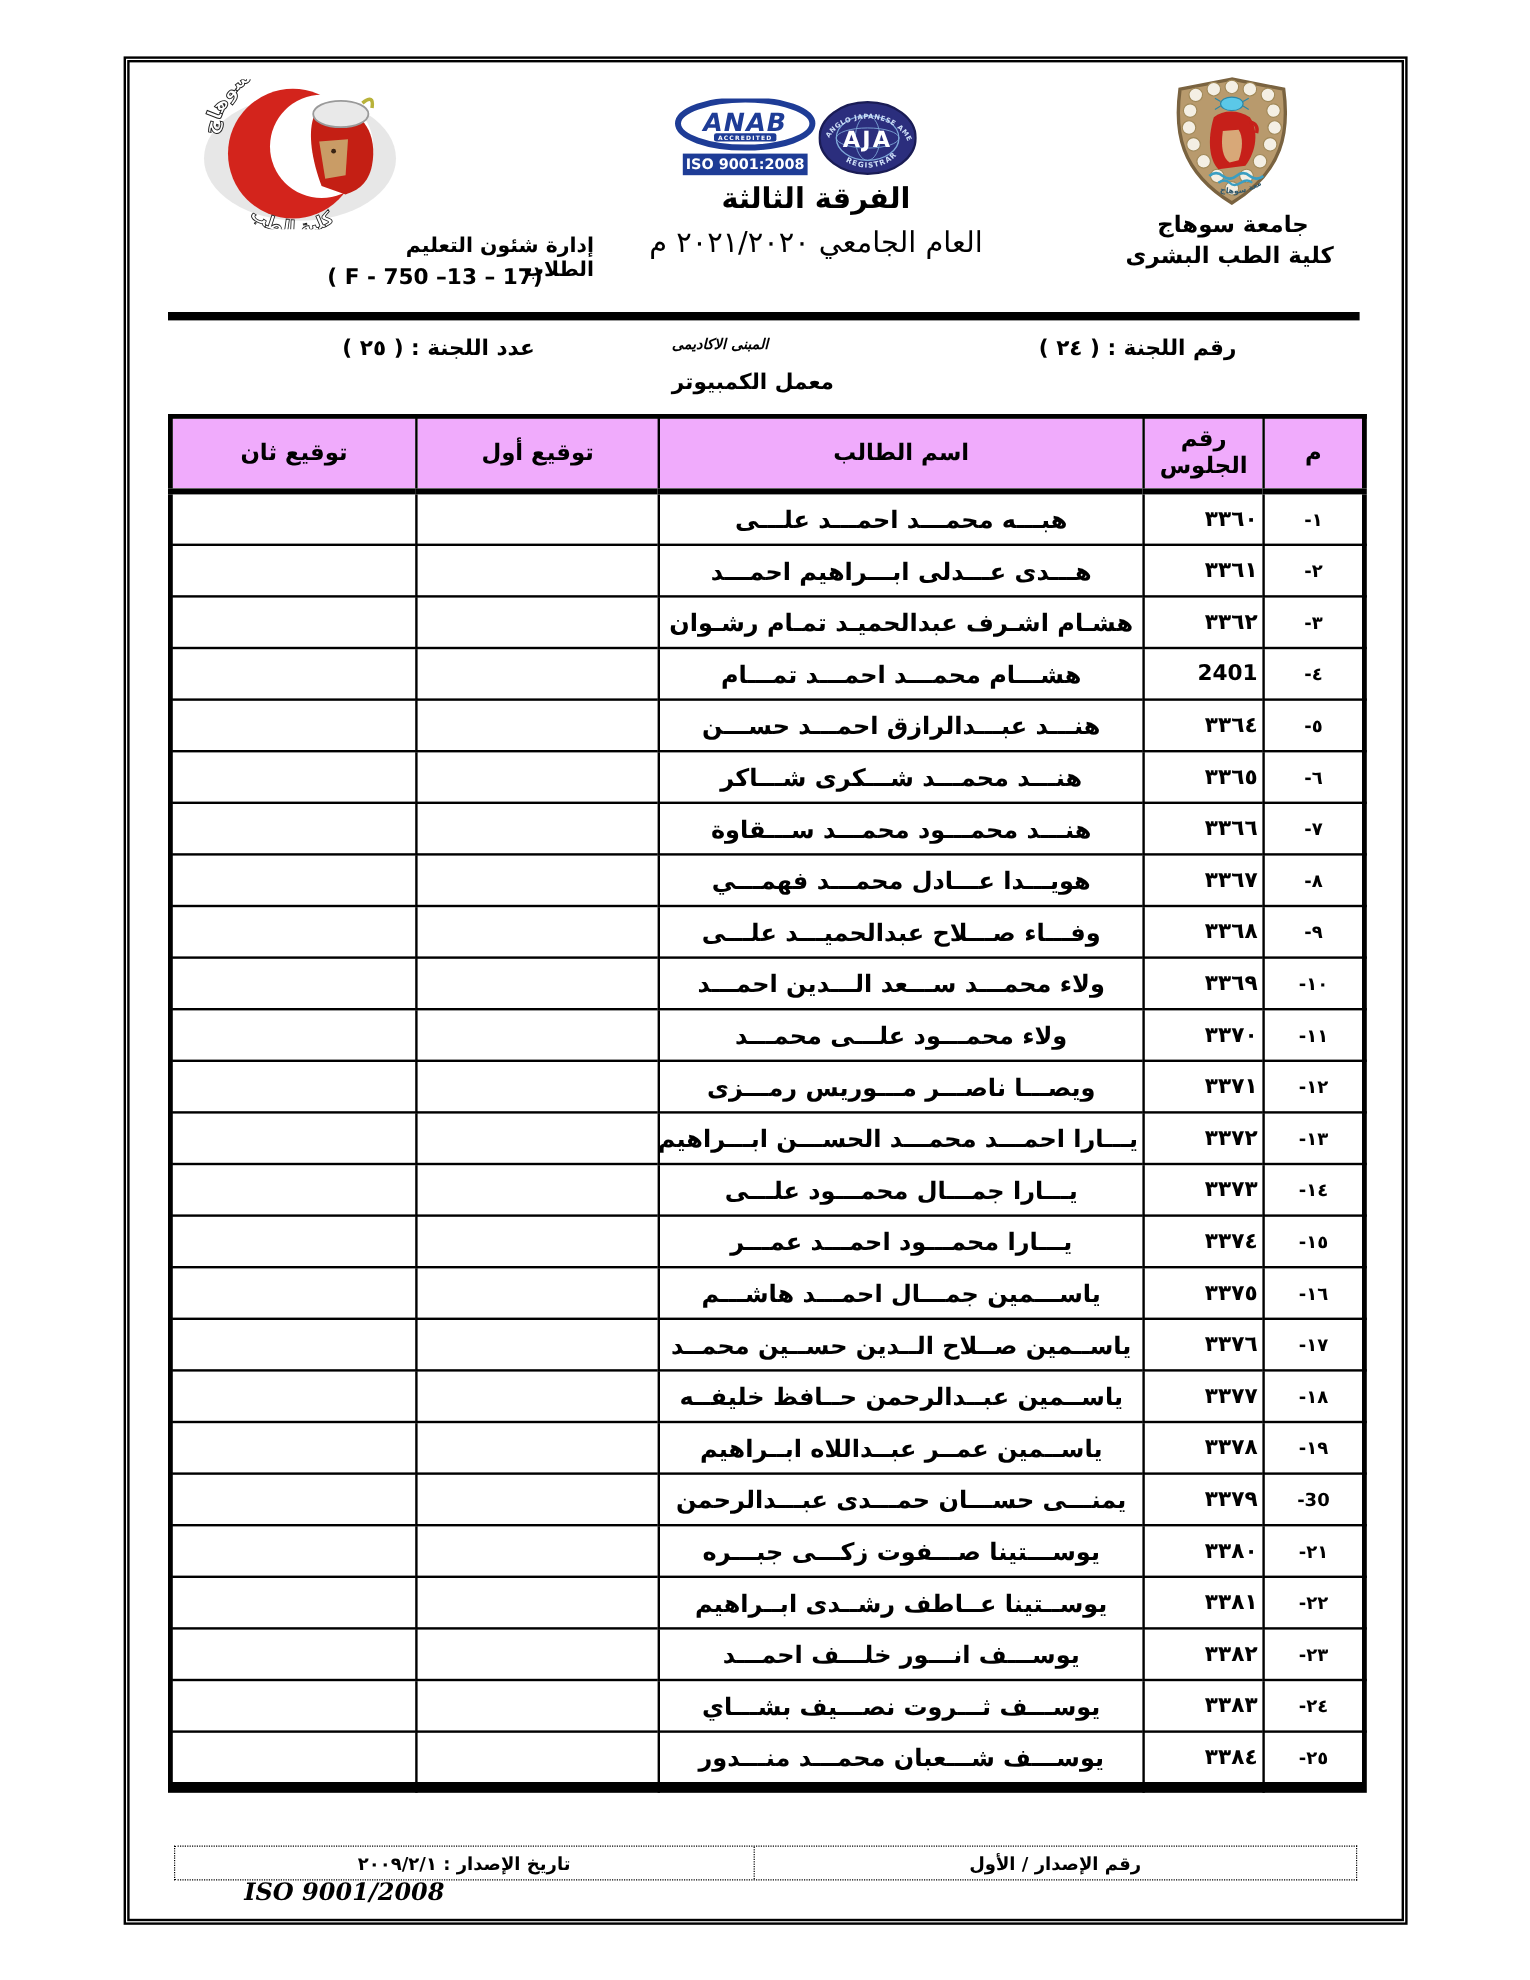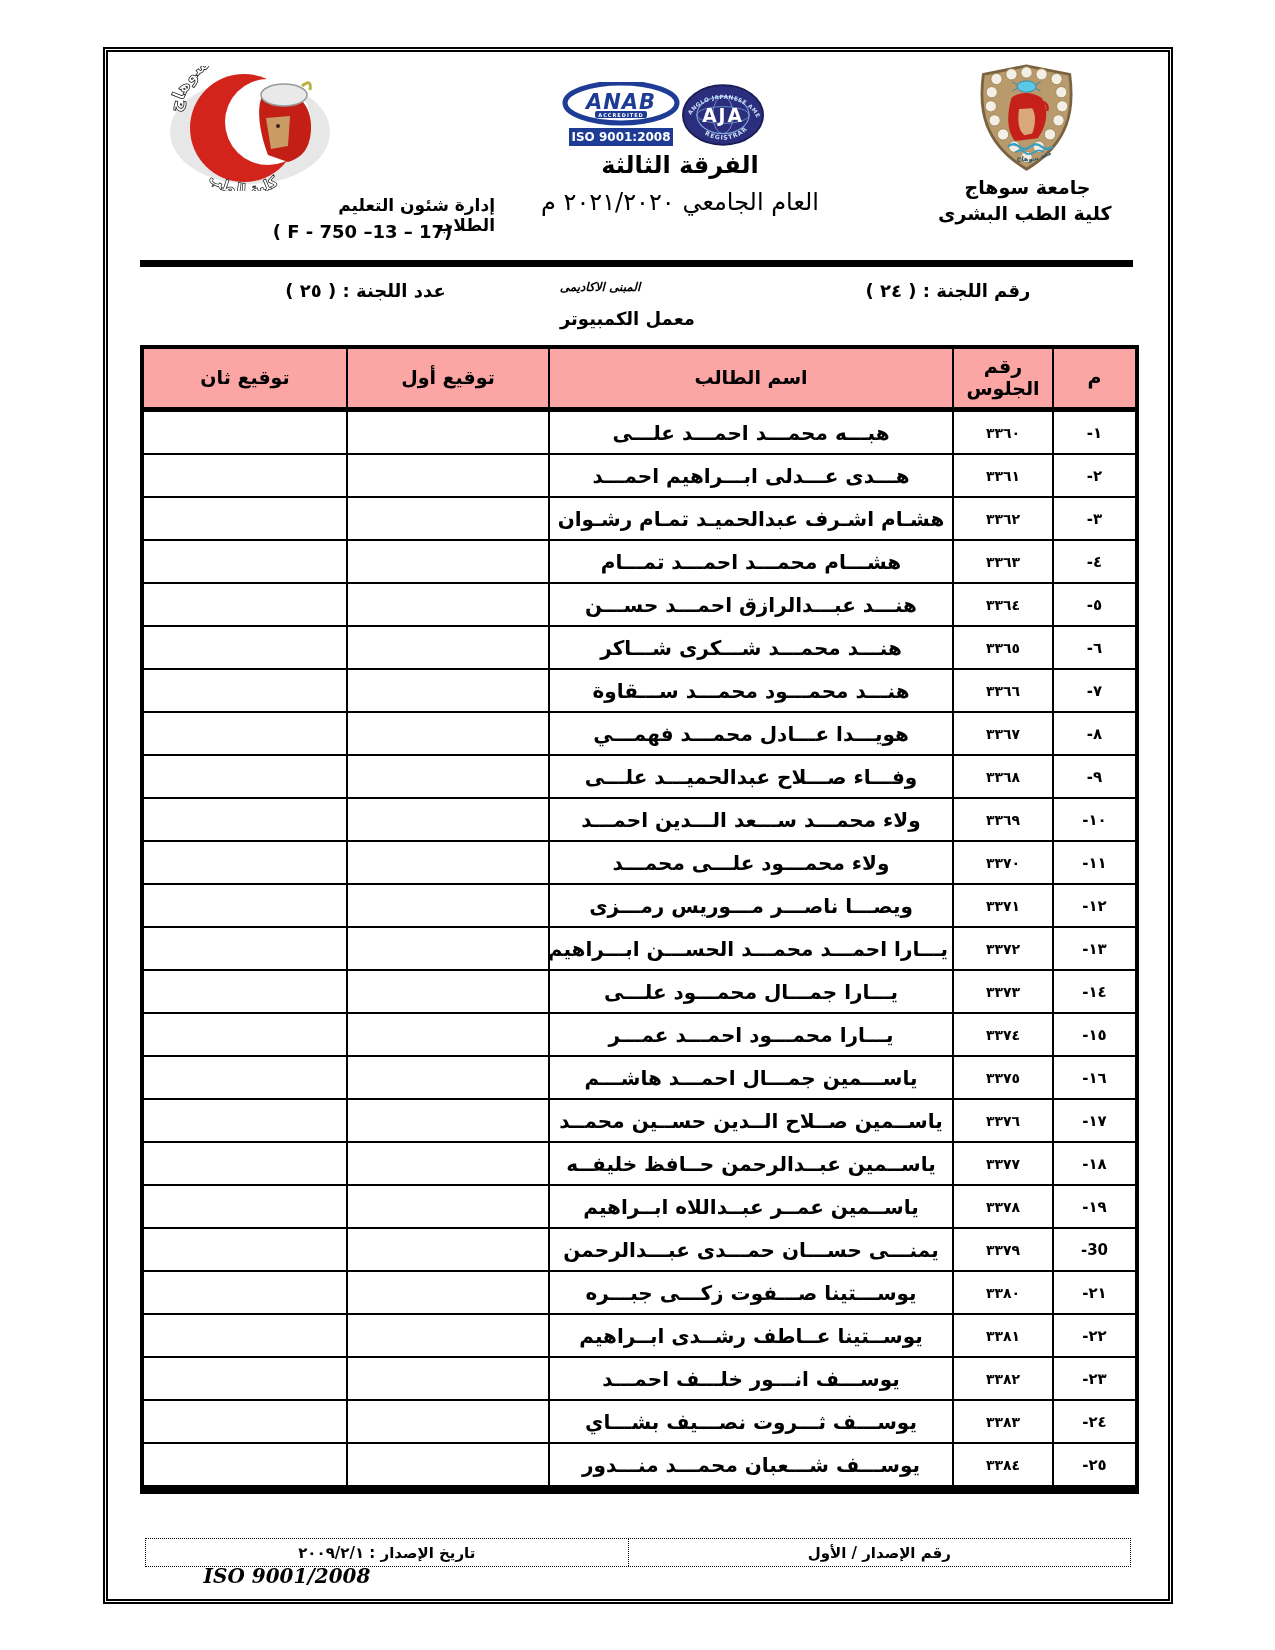--- a/index.html
+++ b/index.html
@@ -18,25 +18,25 @@
   
   .committee-no{left:858px;top:280px;width:180px;text-align:center;font-size:18px;font-weight:bold;direction:rtl;}
   .building1{left:505px;top:280px;width:190px;text-align:center;font-size:12px;font-weight:bold;direction:rtl;font-style:italic;}
   .building2{left:505px;top:308px;width:190px;text-align:right;font-size:18px;font-weight:bold;direction:rtl;}
   .committee-count{left:283px;top:280px;width:165px;text-align:center;font-size:18px;font-weight:bold;direction:rtl;}
   
   table.roster{left:140px;top:345px;width:995px;border-collapse:collapse;table-layout:fixed;
                direction:rtl;font-weight:bold;position:absolute;
                border:4px solid #000;border-bottom:9px solid #000;}
   .roster th,.roster td{border:2px solid #000;padding:0 4px;overflow:hidden;white-space:nowrap;}
-  .roster thead th{background:#fca5a5;height:58px;font-size:19px;line-height:1.15;
+  .roster thead th{background:#f0abfc;height:58px;font-size:19px;line-height:1.15;
                    border-bottom:5px solid #000;text-align:center;white-space:normal;}
   .roster tbody td{height:41px;}
   .td-m{font-size:15px;text-align:center;direction:rtl;}
-  .td-seat{font-size:14px;text-align:center;}
+  .td-seat{font-size:18px;}
   .td-name{font-size:20px;text-align:center;}
   .td-sig{background:#fff;}
   
   .footer-box{left:145px;top:1538px;width:984px;height:27px;border:1px dotted #000;
               display:flex;direction:rtl;font-size:15px;font-weight:bold;}
   .fcell{display:flex;align-items:center;justify-content:center;height:100%;direction:rtl;}
   .fcell.f-right{width:502px;border-left:1px dotted #000;}
   .fcell.f-left{width:482px;}
   .iso{left:187px;top:1564px;width:200px;font-family:"DejaVu Serif",serif;
        font-style:italic;font-weight:bold;font-size:20px;text-align:center;}
@@ -172,21 +172,21 @@
       </tr>
       <tr>
         <td class="td-m">٣-</td>
         <td class="td-seat">٣٣٦٢</td>
         <td class="td-name">هشـام اشـرف عبدالحميـد تمـام رشـوان</td>
         <td class="td-sig"></td>
         <td class="td-sig"></td>
       </tr>
       <tr>
         <td class="td-m">٤-</td>
-        <td class="td-seat">٣٣٦٣</td>
+        <td class="td-seat">2401</td>
         <td class="td-name">هشـــام محمـــد احمـــد تمـــام</td>
         <td class="td-sig"></td>
         <td class="td-sig"></td>
       </tr>
       <tr>
         <td class="td-m">٥-</td>
         <td class="td-seat">٣٣٦٤</td>
         <td class="td-name">هنـــد عبـــدالرازق احمـــد حســـن</td>
         <td class="td-sig"></td>
         <td class="td-sig"></td>

